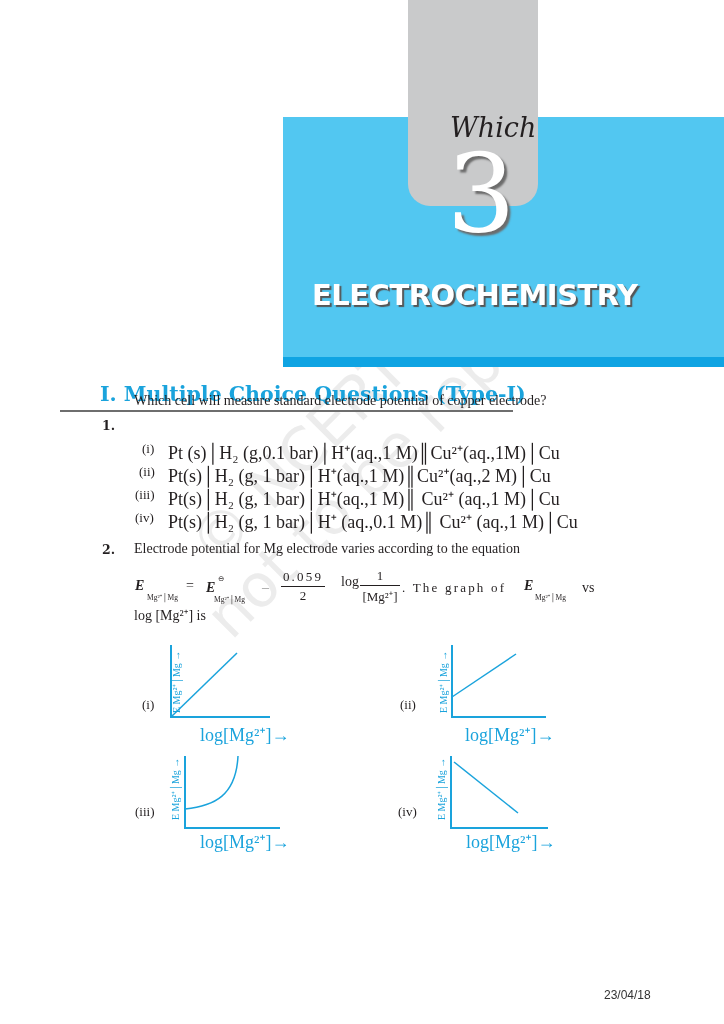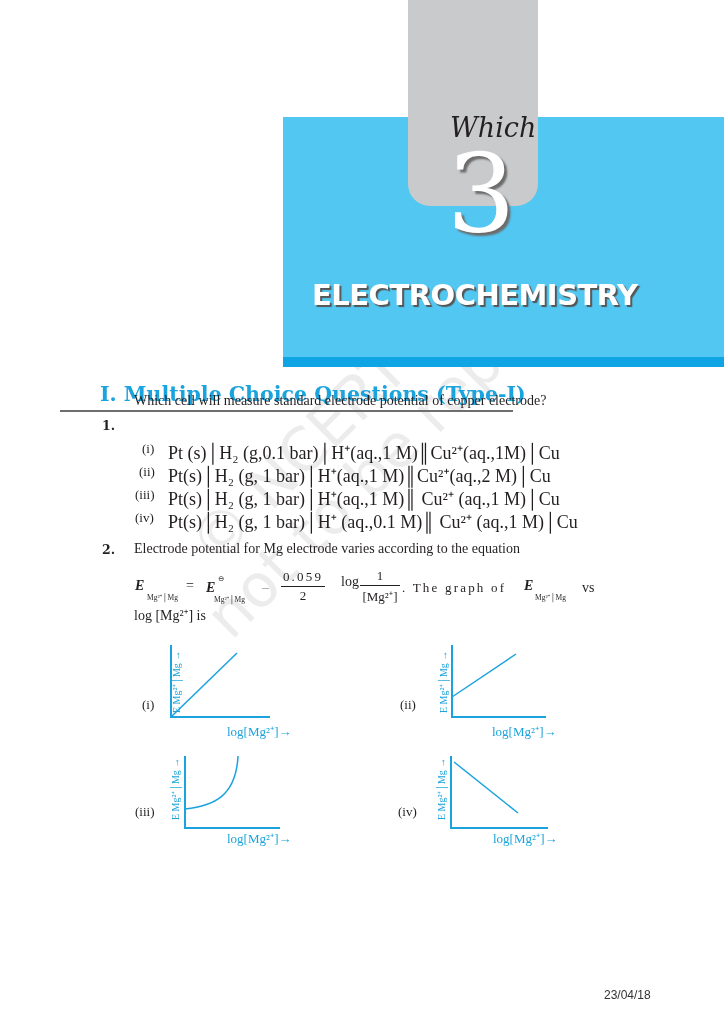--- a/index.html
+++ b/index.html
@@ -24,21 +24,21 @@
     .opt-text { position: absolute; left: 168px; font-family: "Liberation Serif", serif; font-size: 18px; white-space: nowrap; }
     .eq { position: absolute; font-family: "Liberation Serif", serif; font-size: 14px; white-space: nowrap; }
     .E { font-style: italic; font-weight: bold; }
     .tiny { font-size: 7.5px; }
     .frac { position: absolute; text-align: center; font-family: "Liberation Serif", serif; }
     .frac .bar { height: 1px; background: #231f20; margin: 1px 0; }
     .spaced { letter-spacing: 2.2px; font-family: "Liberation Serif", serif; }
 
     .graph-label { position: absolute; font-family: "Liberation Serif", serif; font-size: 13px; }
     .graph svg { position: absolute; }
-    .x-label { position: absolute; font-family: "Liberation Serif", serif; font-size: 13px; color: #1aa3dc; white-space: nowrap; margin-left: 27px; }
+    .x-label { position: absolute; font-family: "Liberation Serif", serif; font-size: 18px; color: #1aa3dc; white-space: nowrap; }
     .y-label { position: absolute; font-family: "Liberation Serif", serif; font-size: 10px; color: #1aa3dc; white-space: nowrap; transform: rotate(-90deg); transform-origin: left top; }
 
     .watermark { position: absolute; left: 150px; top: 560px; transform: rotate(-45deg); transform-origin: left top; font-family: "DejaVu Sans", sans-serif; font-size: 60px; color: rgba(200,200,200,0.35); white-space: nowrap; pointer-events: none; line-height: 1.05; }
 
     .footer-date { position: absolute; left: 604px; top: 988px; font-family: "Liberation Sans", sans-serif; font-size: 12px; color: #333; }
   </style>
 </head>
 <body>
 
 <div class="watermark">

